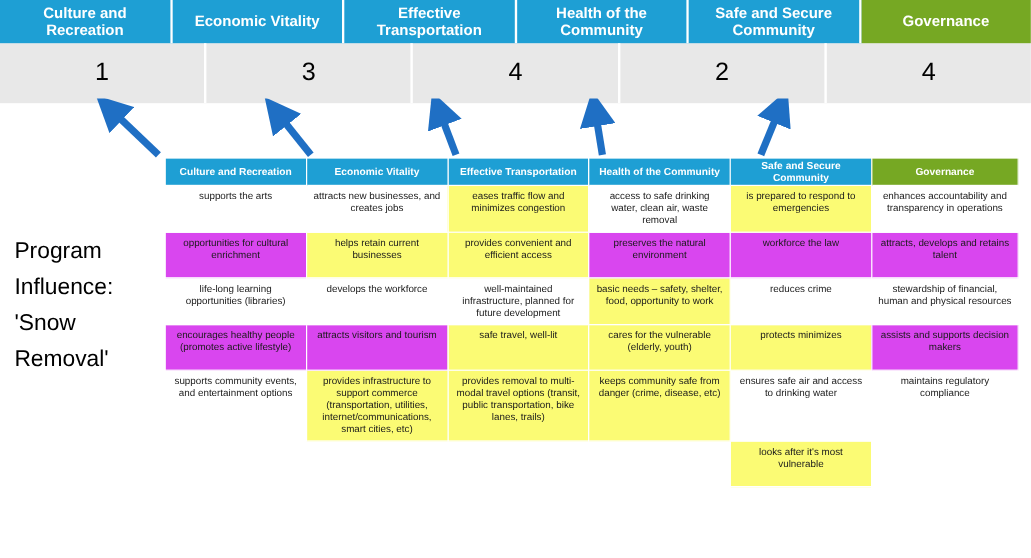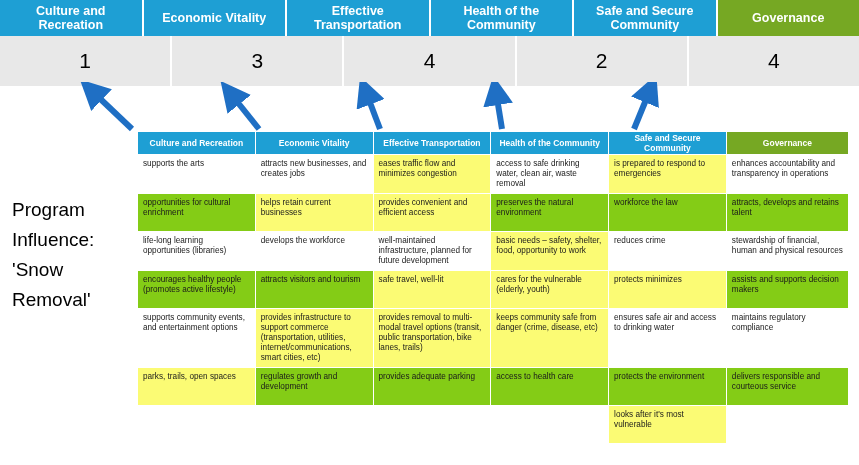--- a/index.html
+++ b/index.html
@@ -118,22 +118,23 @@
   #matrix td {
     font-size: 8.2px;
     line-height: 10px;
     color: #1a1a1a;
     vertical-align: top;
     padding: 4px 5px;
     border: 1px solid #ffffff;
     background: #ffffff;
     box-sizing: border-box;
     height: 38px;
-  }
-  #matrix tr.alt td { background: #84cc16; }
+    text-align: center;
+  }
+  #matrix tr.alt td { background: #d946ef; }
   #matrix td.hl { background: #fbfb74 !important; }
   #matrix td.empty { background: #ffffff !important; border-color: #ffffff; }
   #matrix tr.alt td.empty { background: #ffffff !important; }
 </style>
 </head>
 <body>
 
 <div id="top-band">
   <div id="top-header-row">
     <div class="top-header-cell th-blue">
@@ -235,28 +236,20 @@
     </tr>
     <tr>
       <td>supports community events, and entertainment options</td>
       <td class="hl">provides infrastructure to support commerce (transportation, utilities, internet/communications, smart cities, etc)</td>
       <td class="hl">provides removal to multi-modal travel options (transit, public transportation, bike lanes, trails)</td>
       <td class="hl">keeps community safe from danger (crime, disease, etc)</td>
       <td>ensures safe air and access to drinking water</td>
       <td>maintains regulatory compliance</td>
     </tr>
     <tr class="alt">
-      <td class="hl">parks, trails, open spaces</td>
-      <td>regulates growth and development</td>
-      <td>provides adequate parking</td>
-      <td>access to health care</td>
-      <td>protects the environment</td>
-      <td>delivers responsible and courteous service</td>
-    </tr>
-    <tr class="alt">
       <td class="empty"></td>
       <td class="empty"></td>
       <td class="empty"></td>
       <td class="empty"></td>
       <td class="hl">looks after it's most vulnerable</td>
       <td class="empty"></td>
     </tr>
   </tbody>
 </table>
 

